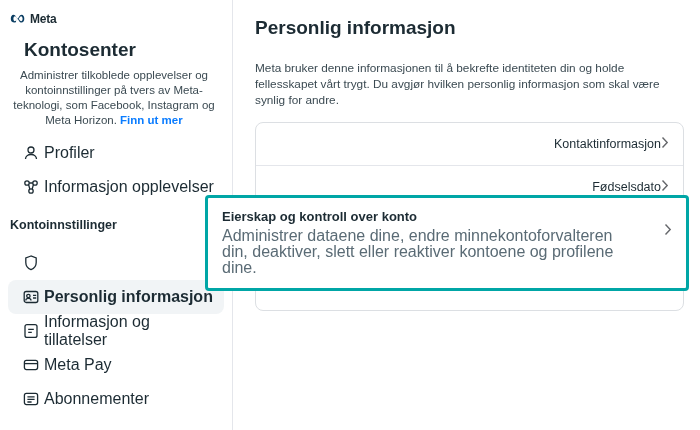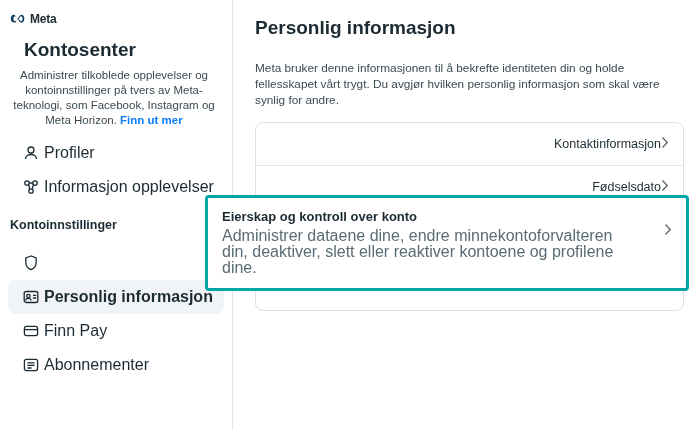--- a/index.html
+++ b/index.html
@@ -241,30 +241,39 @@
         <span class="ico">
           <svg width="18" height="18" viewBox="0 0 18 18" fill="none" stroke="#1c2b33" stroke-width="1.3">
             <rect x="2.2" y="3.5" width="13.6" height="11" rx="2"></rect>
             <circle cx="6.4" cy="8" r="1.7"></circle>
             <path d="M3.8 12.4c0-1.4 1.2-2.1 2.6-2.1s2.6.7 2.6 2.1M11 7.4h3.2M11 10h3.2"></path>
           </svg>
         </span>
         <span>Personlig informasjon</span>
       </div>
 
+      <div class="nav-item">
+        <span class="ico">
+          <svg width="18" height="18" viewBox="0 0 18 18" fill="none" stroke="#1c2b33" stroke-width="1.3">
+            <rect x="3" y="2.6" width="12" height="12.8" rx="2"></rect>
+            <path d="M6.2 7.4h5.6M6.2 10.4h3.6"></path>
+          </svg>
+        </span>
+        <span>Informasjon og tillatelser</span>
+      </div>
 
 
       <div class="nav-item">
         <span class="ico">
           <svg width="18" height="18" viewBox="0 0 18 18" fill="none" stroke="#1c2b33" stroke-width="1.3">
             <rect x="2.4" y="4.4" width="13.2" height="9.2" rx="2"></rect>
             <path d="M2.4 7.6h13.2"></path>
           </svg>
         </span>
-        <span>Finn Pay</span>
+        <span>Meta Pay</span>
       </div>
 
       <div class="nav-item">
         <span class="ico">
           <svg width="18" height="18" viewBox="0 0 18 18" fill="none" stroke="#1c2b33" stroke-width="1.3">
             <rect x="2.4" y="3.4" width="13.2" height="11.2" rx="2"></rect>
             <path d="M5.4 6.8h7.2M5.4 9.4h7.2M5.4 12h4.2"></path>
           </svg>
         </span>
         <span>Abonnementer</span>

